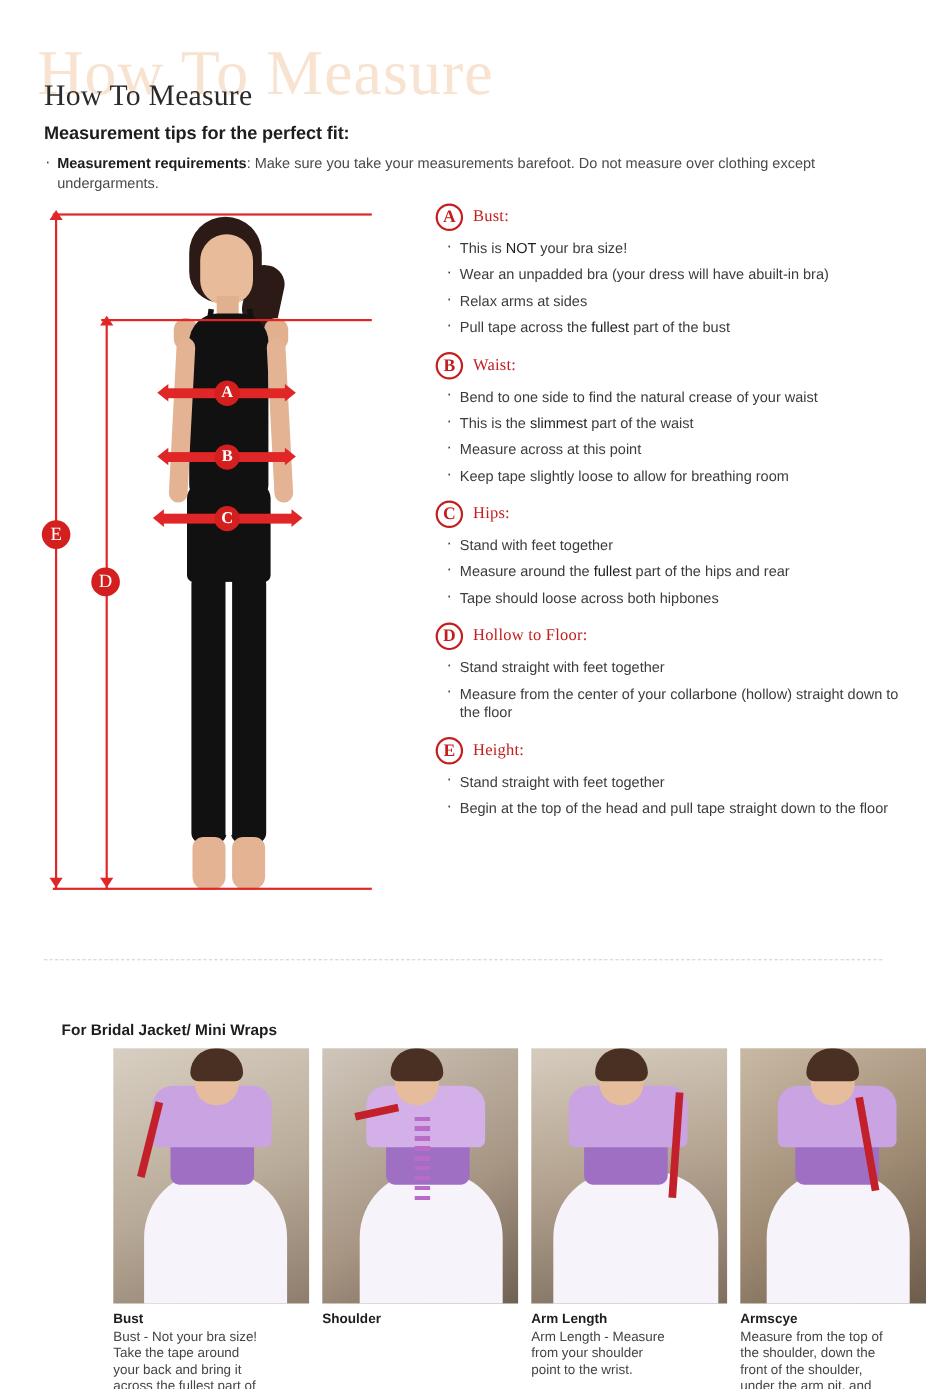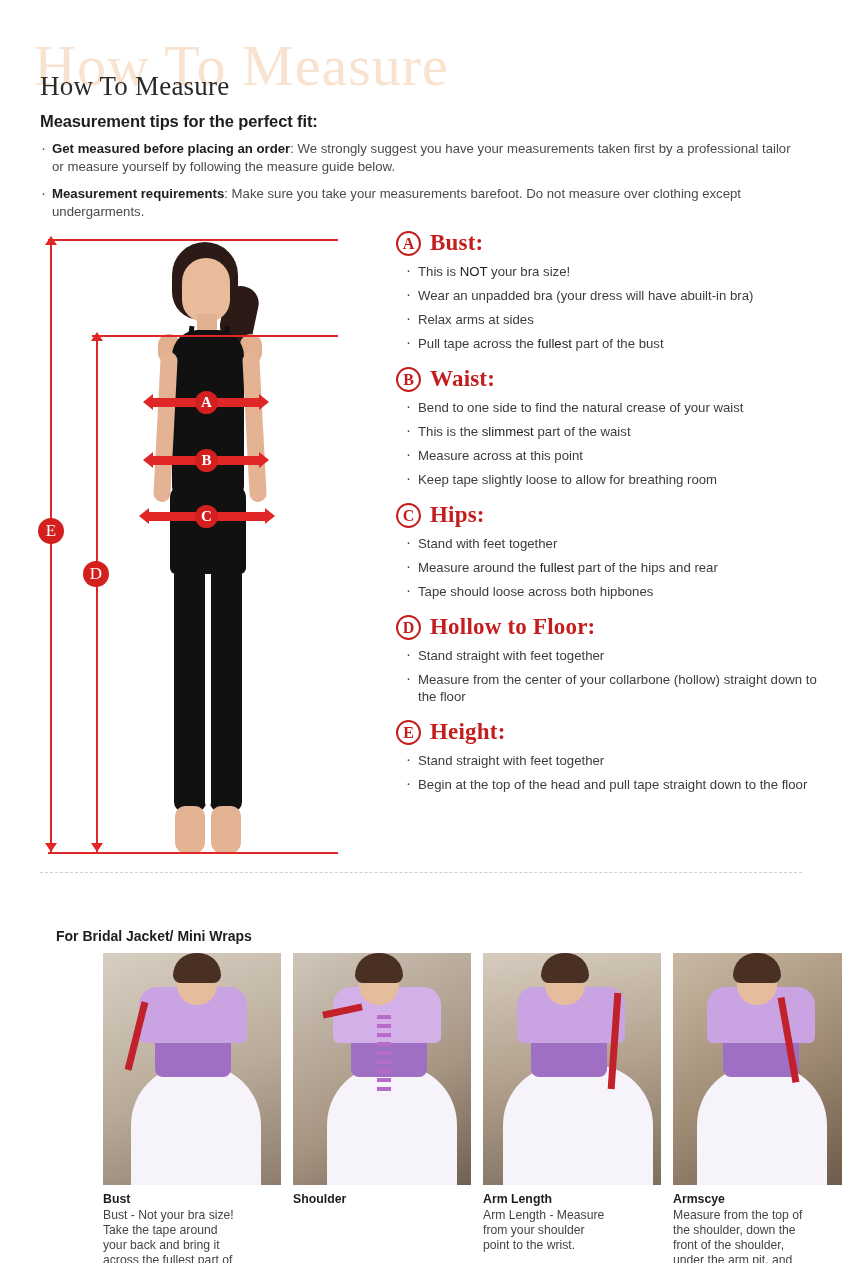--- a/index.html
+++ b/index.html
@@ -220,23 +220,23 @@
     color: #c41d1d;
     font-family: "Liberation Serif", serif;
     font-size: 16px;
     line-height: 21px;
     text-align: center;
     margin-right: 9px;
     font-weight: bold;
   }
   .sec-title {
     font-family: "Liberation Serif", serif;
-    font-size: 23px;
+    font-size: 15px;
     color: #c41d1d;
-    font-weight: bold;
+    font-weight: normal;
     letter-spacing: 0.2px;
     text-align: center;
   }
   .bullet {
     position: relative;
     padding-left: 22px;
     font-size: 13.2px;
     line-height: 17px;
     color: #3c3c3c;
     margin-bottom: 7px;
@@ -335,23 +335,20 @@
 </head>
 <body>
 
 <div class="header-wrap">
   <div class="ghost-title">How To Measure</div>
   <div class="main-title">How To Measure</div>
 </div>
 
 <div class="tips">
   <h2>Measurement tips for the perfect fit:</h2>
-  <div class="tip-line">
-    <b>Get measured before placing an order</b><span>: We strongly suggest you have your measurements taken first by a professional tailor or measure yourself by following the measure guide below.</span>
-  </div>
   <div class="tip-line">
     <b>Measurement requirements</b><span>: Make sure you take your measurements barefoot. Do not measure over clothing except undergarments.</span>
   </div>
 </div>
 
 <div class="mid">
 
   <div class="figure-area">
 
     <div class="model">

